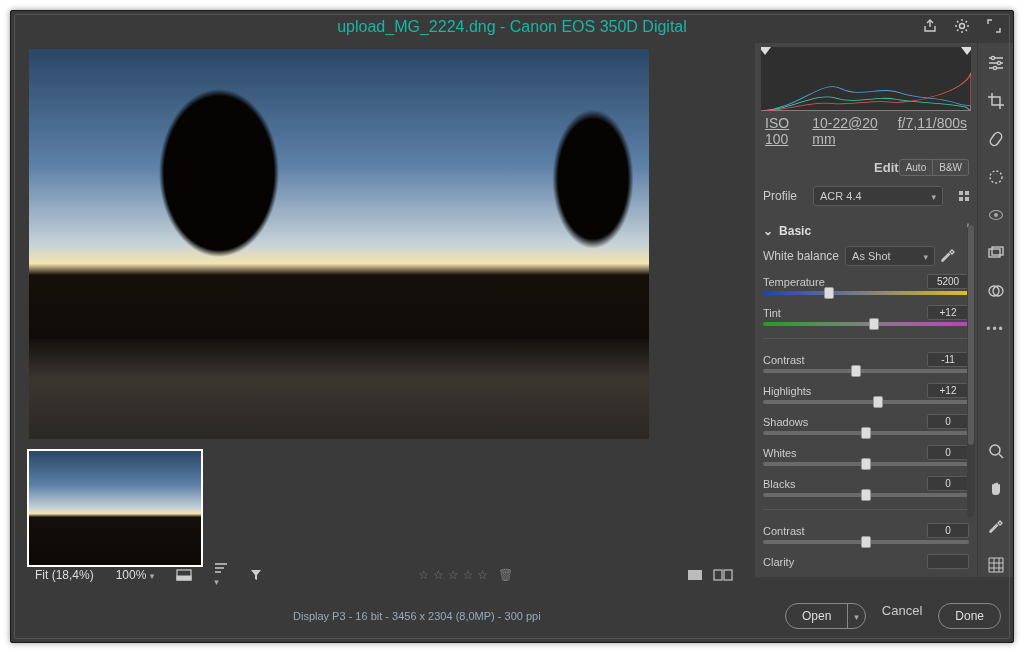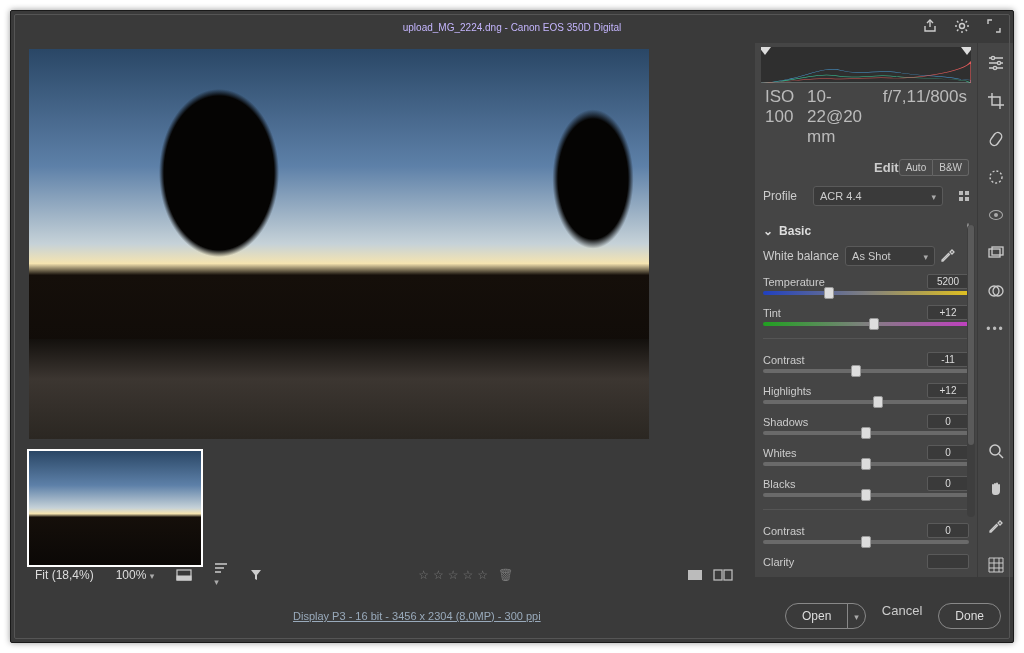--- a/index.html
+++ b/index.html
@@ -1,41 +1,41 @@
 <!DOCTYPE html>
 <html><head>
 <meta charset="utf-8">
 <style>
   * { box-sizing: border-box; margin: 0; padding: 0; font-family: -apple-system, "Segoe UI", Arial, sans-serif; }
   body { background: #fff; padding: 10px; }
   .window { width: 1004px; height: 633px; background: #3a3a3a; border: 1px solid #1a1a1a; position: relative; color: #ccc; font-size: 12px; border-radius: 2px; box-shadow: 0 0 6px rgba(0,0,0,.4); }
   .border-inner { position:absolute; inset:3px; border:1px solid #555; border-radius:2px; pointer-events:none;}
   .titlebar { height: 32px; display: flex; align-items: center; justify-content: center; position: relative; }
-  .title-text { color: #c4b5fd; font-size: 10px; }
+  .title-text { color: #14b8a6; font-size: 16px; }
   .title-tools { position: absolute; right: 10px; top: 6px; display: flex; gap: 14px; align-items: center; }
   .title-tools span { color: #ccc; cursor: pointer; display:inline-flex; align-items:center; justify-content:center; width:18px; height:18px;}
   .content-row { display: flex; height: 534px; }
   .preview-area { flex: 1; display: flex; flex-direction: column; padding: 6px 0 0 18px; position:relative;}
   .preview-img { width: 620px; height: 390px; background: linear-gradient(to bottom, #2a4766 0%, #5d80a8 30%, #c6d2d8 50%, #f5e4b0 55%, #150f0a 58%, #0b0806 100%); position: relative; overflow: hidden; }
   .tree1 { position:absolute; left:80px; top:-20px; width:220px; height:320px; background: radial-gradient(ellipse 100px 140px at 50% 45%, #050403 0%, #050403 55%, transparent 60%); }
   .tree2 { position:absolute; right:0; top:-10px; width:140px; height:280px; background: radial-gradient(ellipse 70px 120px at 60% 50%, #050403 0%, #050403 50%, transparent 58%);}
   .road { position:absolute; bottom:0; left:0; right:0; height:100px; background: linear-gradient(to bottom, #13100d, #3c3631 40%, #2b2722);}
   .strip { height: 128px; display:flex; padding: 4px 0 0 0; }
   .thumb { width: 176px; height: 118px; border: 2px solid #fff; background: linear-gradient(to bottom, #2a4766 0%, #5d80a8 30%, #c6d2d8 50%, #f5e4b0 55%, #150f0a 58%, #0b0806 100%); margin-left:-2px; margin-top:6px;}
   .toolbar-bottom { height: 30px; display:flex; align-items:center; gap:10px; padding: 0 8px; position:absolute; bottom:52px; left:10px; right:272px;}
   .tb-seg { color:#ddd; font-size:12px; padding:2px 6px;}
   .stars { display:flex; gap:4px; color:#7a7a7a; margin-left:140px;}
   .stars span { cursor:pointer; }
   .tb-right { margin-left:auto; display:flex; gap:10px;}
   .panel { width: 222px; background: #454545; display:flex; flex-direction:column; }
   .histo { height: 100px; position:relative; background:#2f2f2f; margin:4px 6px 2px 6px; overflow:hidden;}
   .histo svg { width:100%; height:100%; }
   .histo-handle-l, .histo-handle-r { position:absolute; top:0; width:0;height:0; border-left:6px solid transparent; border-right:6px solid transparent; border-top:8px solid #ddd;}
   .histo-handle-l{left:-2px;} .histo-handle-r{right:-2px;}
-  .meta-row { display:flex; justify-content:space-between; padding: 2px 10px 6px 10px; font-size:17px; color:#bbb;}
+  .meta-row { display:flex; justify-content:space-between; padding: 2px 10px 6px 10px; font-size:14px; color:#bbb;text-decoration:underline;}
   .edit-head { display:flex; align-items:center; justify-content:flex-end; padding: 6px 8px; }
   .edit-head .tabs { display:flex; gap:0;}
   .tabbtn { border:1px solid #666; background:#494949; color:#ccc; font-size:10px; padding:2px 6px; cursor:pointer;}
   .tabbtn:first-child{border-radius:3px 0 0 3px;} .tabbtn:last-child{border-radius:0 3px 3px 0; border-left:none;}
   .profile-row { display:flex; align-items:center; gap:16px; padding: 4px 8px 8px 8px;}
   .select { flex:1; background:#3a3a3a; border:1px solid #5a5a5a; color:#ccc; font-size:11px; padding:3px 6px; border-radius:3px; display:flex; justify-content:space-between; align-items:center; cursor:pointer;}
   .section { padding: 4px 8px 6px 8px; }
   .section-head { display:flex; align-items:center; gap:6px; padding:6px 0 8px 0; font-weight:600; color:#ddd; cursor:pointer;}
   .wb-row{ display:flex; align-items:center; gap:6px; padding-bottom:6px;}
   .slider-row { padding: 2px 0 8px 0; }
@@ -43,21 +43,21 @@
   .num-input { width:42px; background:#3a3a3a; border:1px solid #5a5a5a; color:#ddd; font-size:10px; text-align:center; padding:1px 2px; border-radius:2px;}
   .track { height:4px; background:#6a6a6a; position:relative; border-radius:2px; }
   .track.temp { background: linear-gradient(to right,#2040c0,#808080,#e0c020);}
   .track.tint { background: linear-gradient(to right,#20a020,#808080,#c040c0);}
   .thumb-h { position:absolute; top:-4px; width:10px; height:12px; background:#ddd; border-radius:2px; transform:translateX(-50%); cursor:pointer; border:1px solid #999;}
   .spacer { height:8px; border-top:1px solid #555; margin:4px 0;}
   .tool-col { width: 36px; background:#454545; display:flex; flex-direction:column; align-items:center; padding-top:8px; gap:14px; border-left:1px solid #3a3a3a;}
   .tool-col .tool { width:24px; height:24px; display:flex; align-items:center; justify-content:center; color:#bbb; cursor:pointer; border-radius:3px;}
   .tool-col .gap { flex:1; }
   .footer { position:absolute; bottom:8px; left:12px; right:12px; height:36px; display:flex; align-items:center;}
-  .footer-link { color:#9ab; text-decoration:underline; font-size:11px; margin-left:270px;}
+  .footer-link { color:#9ab; font-size:11px; margin-left:270px;}
   .footer-btns { margin-left:auto; display:flex; gap:16px; align-items:flex-start;}
   .btn { border:1px solid #888; background:transparent; color:#ddd; font-size:12px; padding:5px 16px; border-radius:14px; cursor:pointer;}
   .btn-split { display:flex; align-items:center;}
   .btn-split .caret{ border-left:1px solid #888; padding:5px 6px; border-radius:0 14px 14px 0; margin-left:-1px;}
   .btn-split .main{ border-radius:14px 0 0 14px;}
   .linkish{ color:#ccc; cursor:pointer; font-size:13px;}
   .chev::after{content:"▾"; font-size:9px; color:#aaa;}
   .grid-icon{display:grid;grid-template-columns:4px 4px;grid-template-rows:4px 4px;gap:2px;}
   .grid-icon i{background:#bbb;}
   .eye{width:14px;height:10px;border:1px solid #aaa;border-radius:60% 60% 60% 60%;position:relative;}

